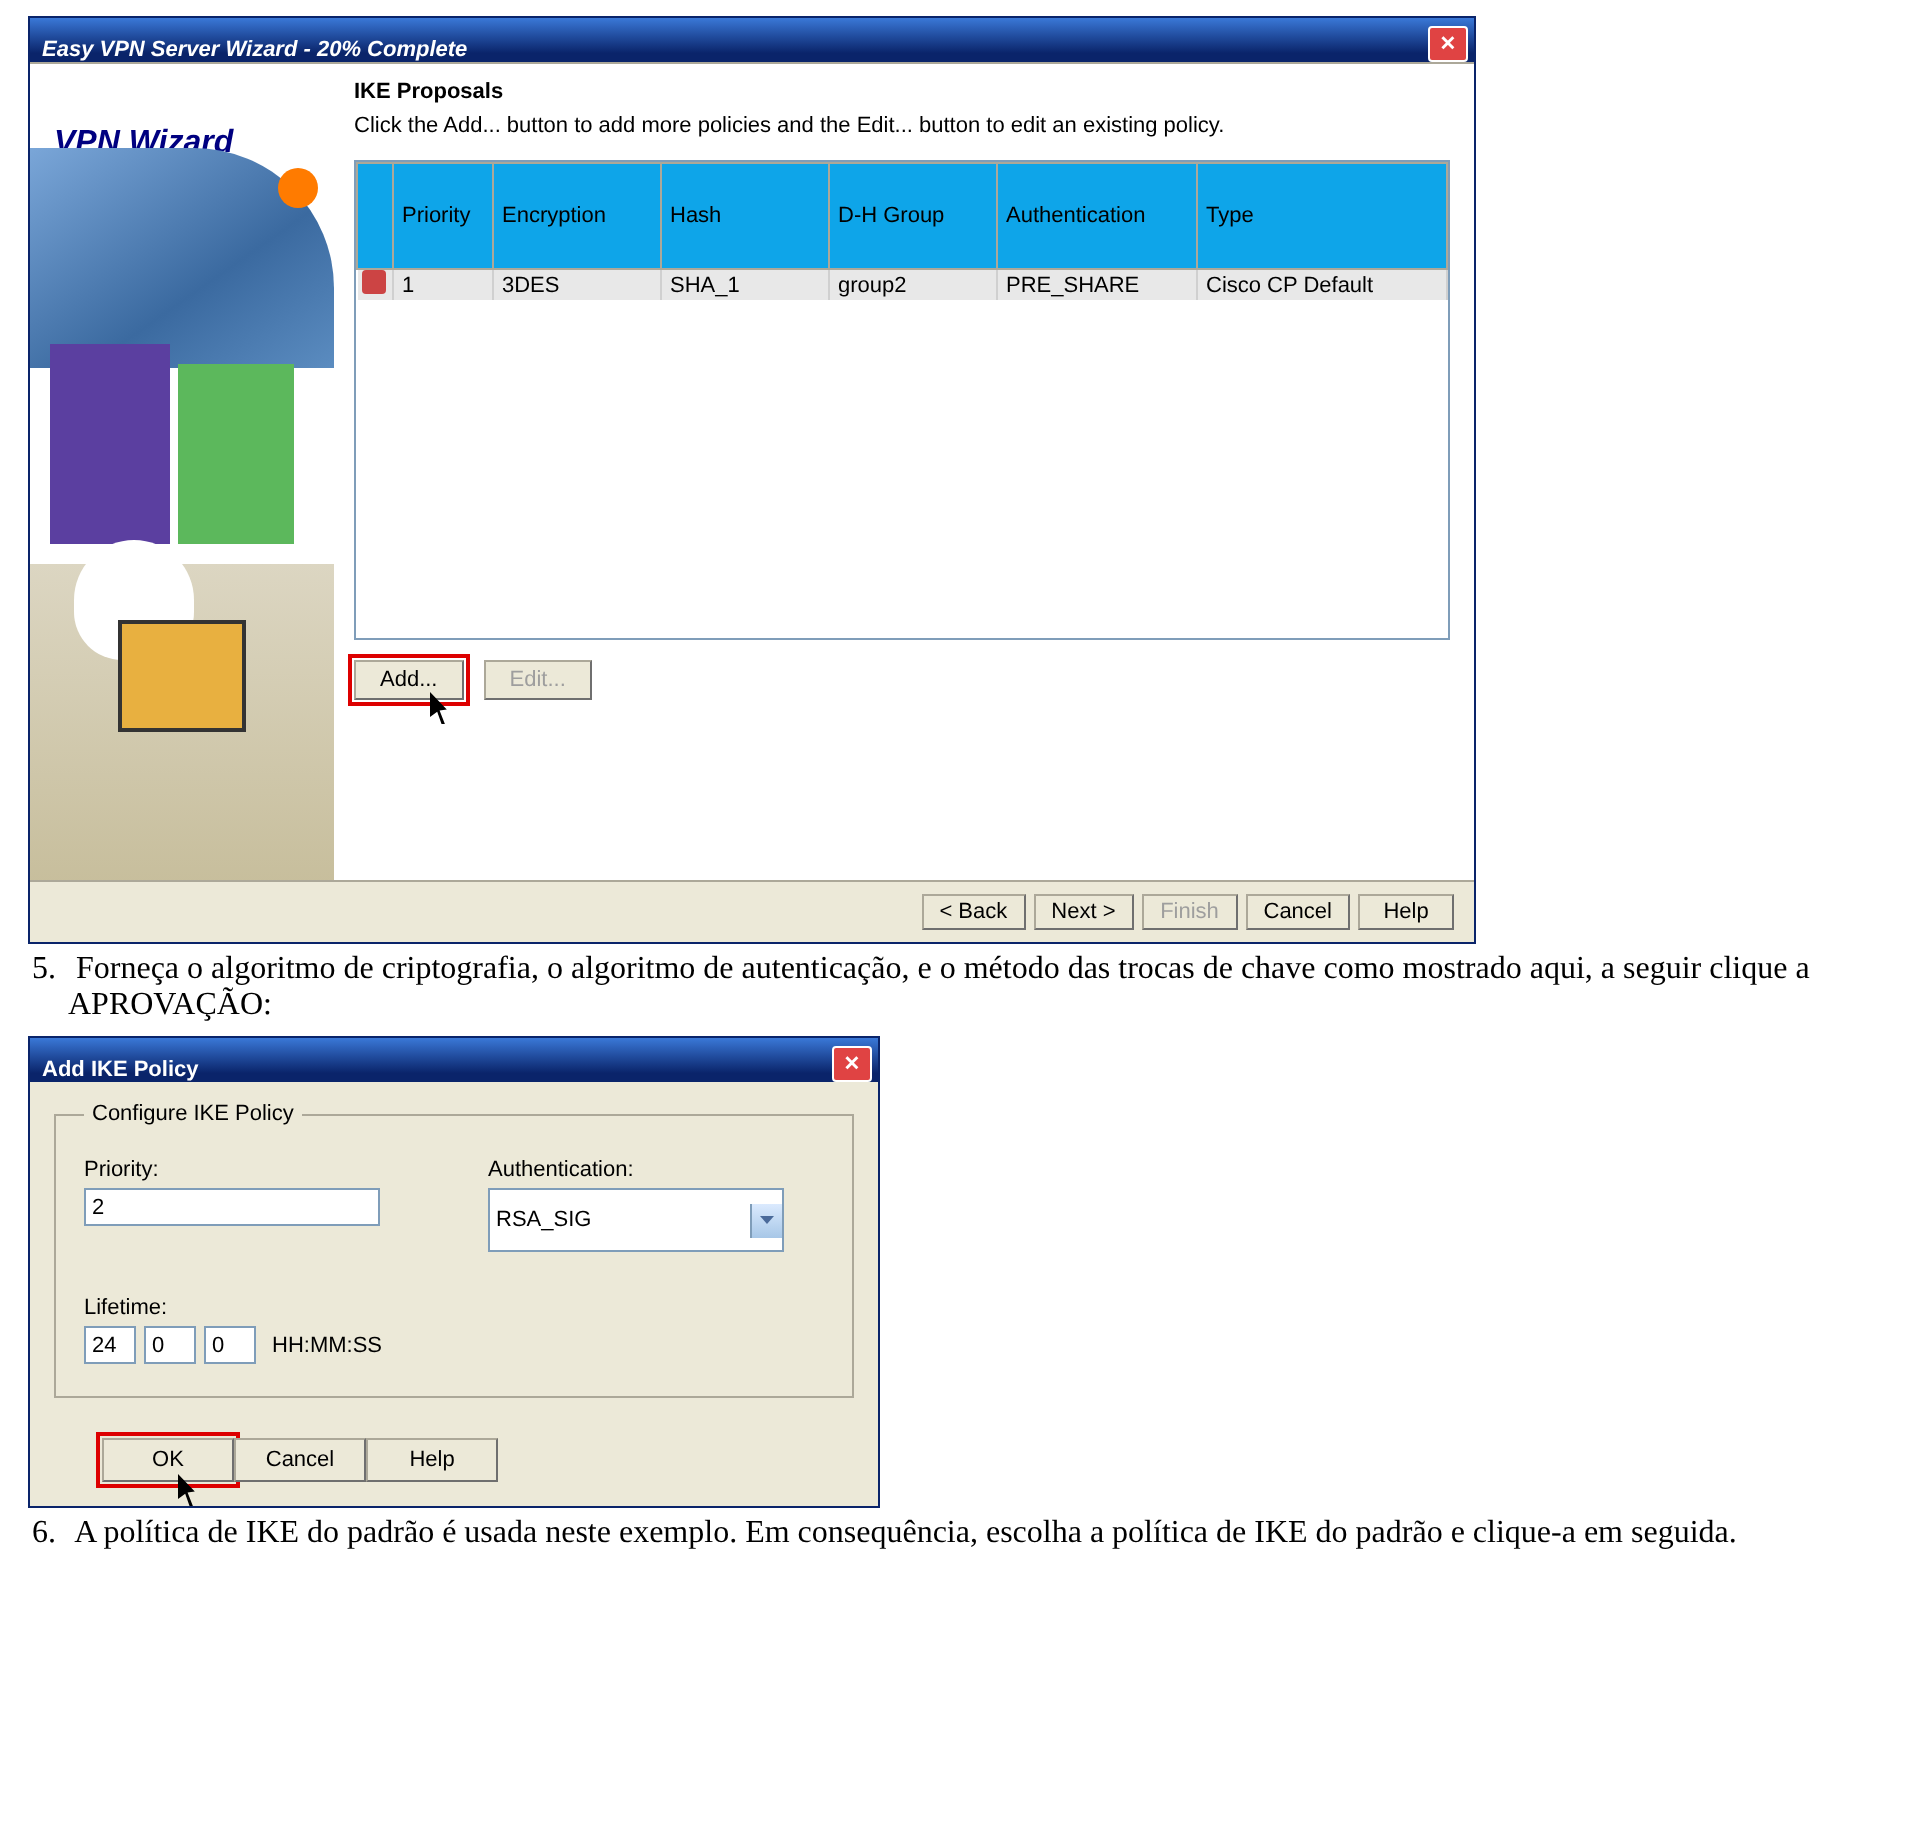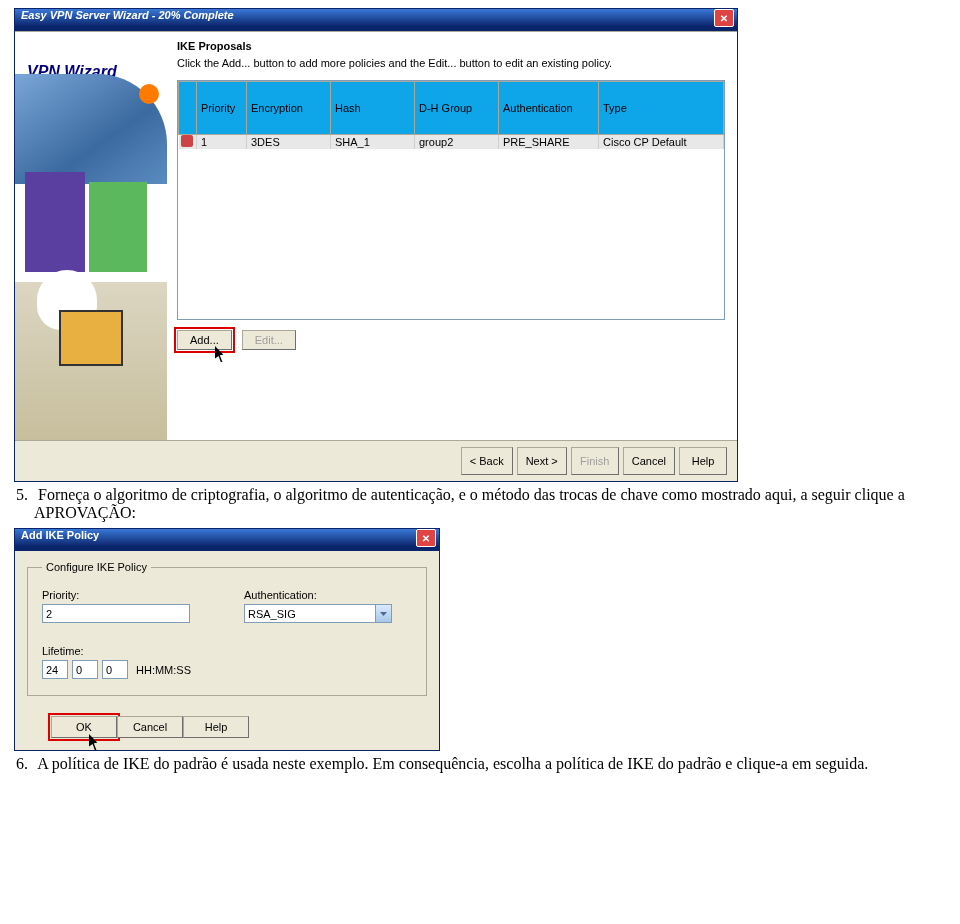--- a/index.html
+++ b/index.html
@@ -23,21 +23,21 @@
     width: 722px;
     margin-left: 6px;
     border: 1px solid #0a246a;
     background: #ece9d8;
     box-shadow: 0 0 0 0;
   }
   .titlebar {
     height: 22px;
     background: linear-gradient(#3a78d7, #0a246a 80%);
     display: flex;
-    align-items: flex-start;
+    align-items: flex-end;
     justify-content: space-between;
     padding: 0 3px 0 6px;
   }
   .titlebar .ttl {
     color: #fff;
     font-weight: bold;
     font-size: 11px;
     font-style: italic;
   }
   .closebtn {
@@ -147,21 +147,21 @@
     justify-content:flex-end;
     gap:4px;
   }
   .fbtn {
     background:#ece9d8;
     border:1px solid #aca899;
     border-right-color:#6f6f6f; border-bottom-color:#6f6f6f;
     font-size:11px;
     padding:2px 8px;
     min-width:48px;
-    height:28px; box-sizing:border-box;
+    height:18px; box-sizing:border-box;
   }
   .fbtn.disabled{color:#9e9e9e;}
 
   
   .win2 {
     width: 424px;
     margin: 6px 0 0 6px;
     border:1px solid #0a246a;
     background:#ece9d8;
   }
@@ -184,21 +184,21 @@
   .txtinput {
     width: 148px;
     height: 19px;
     border:1px solid #7f9db9;
     font-size:11px;
     padding: 1px 3px;
     box-sizing:border-box;
     background:#fff;
   }
   .selwrap {
-    width:148px; height:19px;
+    width:148px; height:32px;
     border:1px solid #7f9db9;
     background:#fff;
     display:flex; align-items:center; justify-content:space-between;
     padding:0 0 0 3px;
     box-sizing:border-box;
     font-size:11px;
   }
   .selarrow {
     width:15px;height:17px;
     background:linear-gradient(#dbeafe,#a7c7e7);

